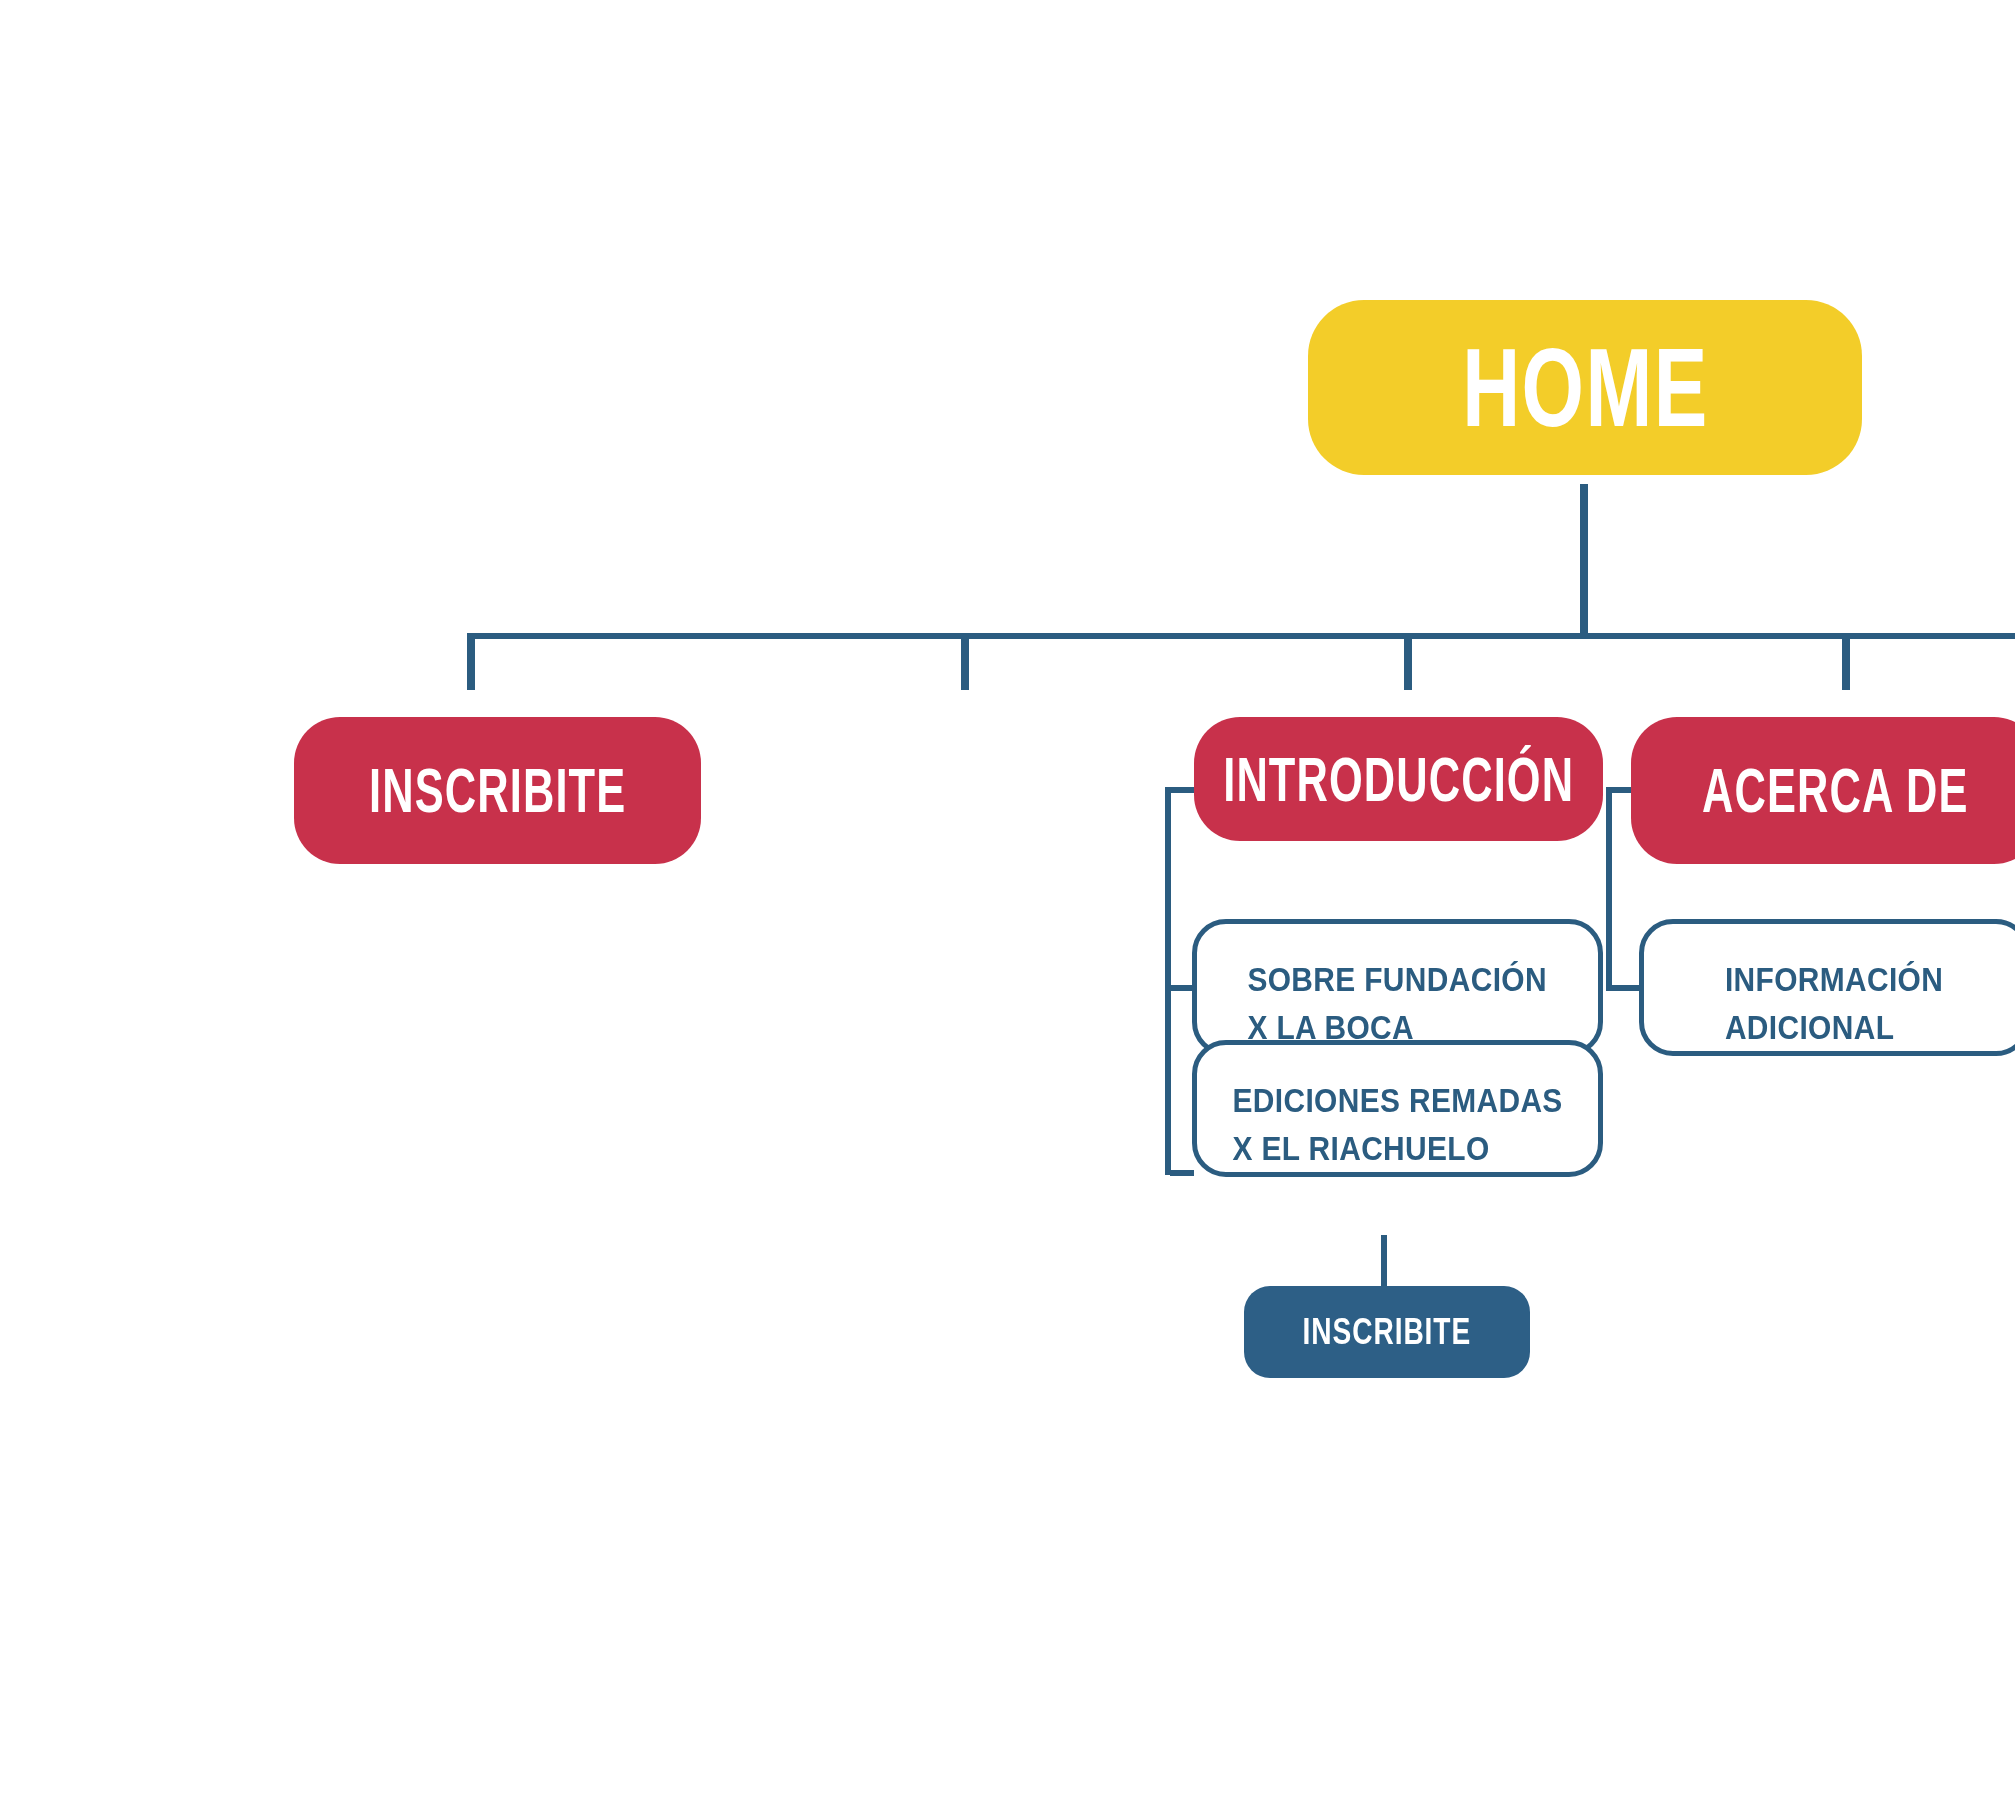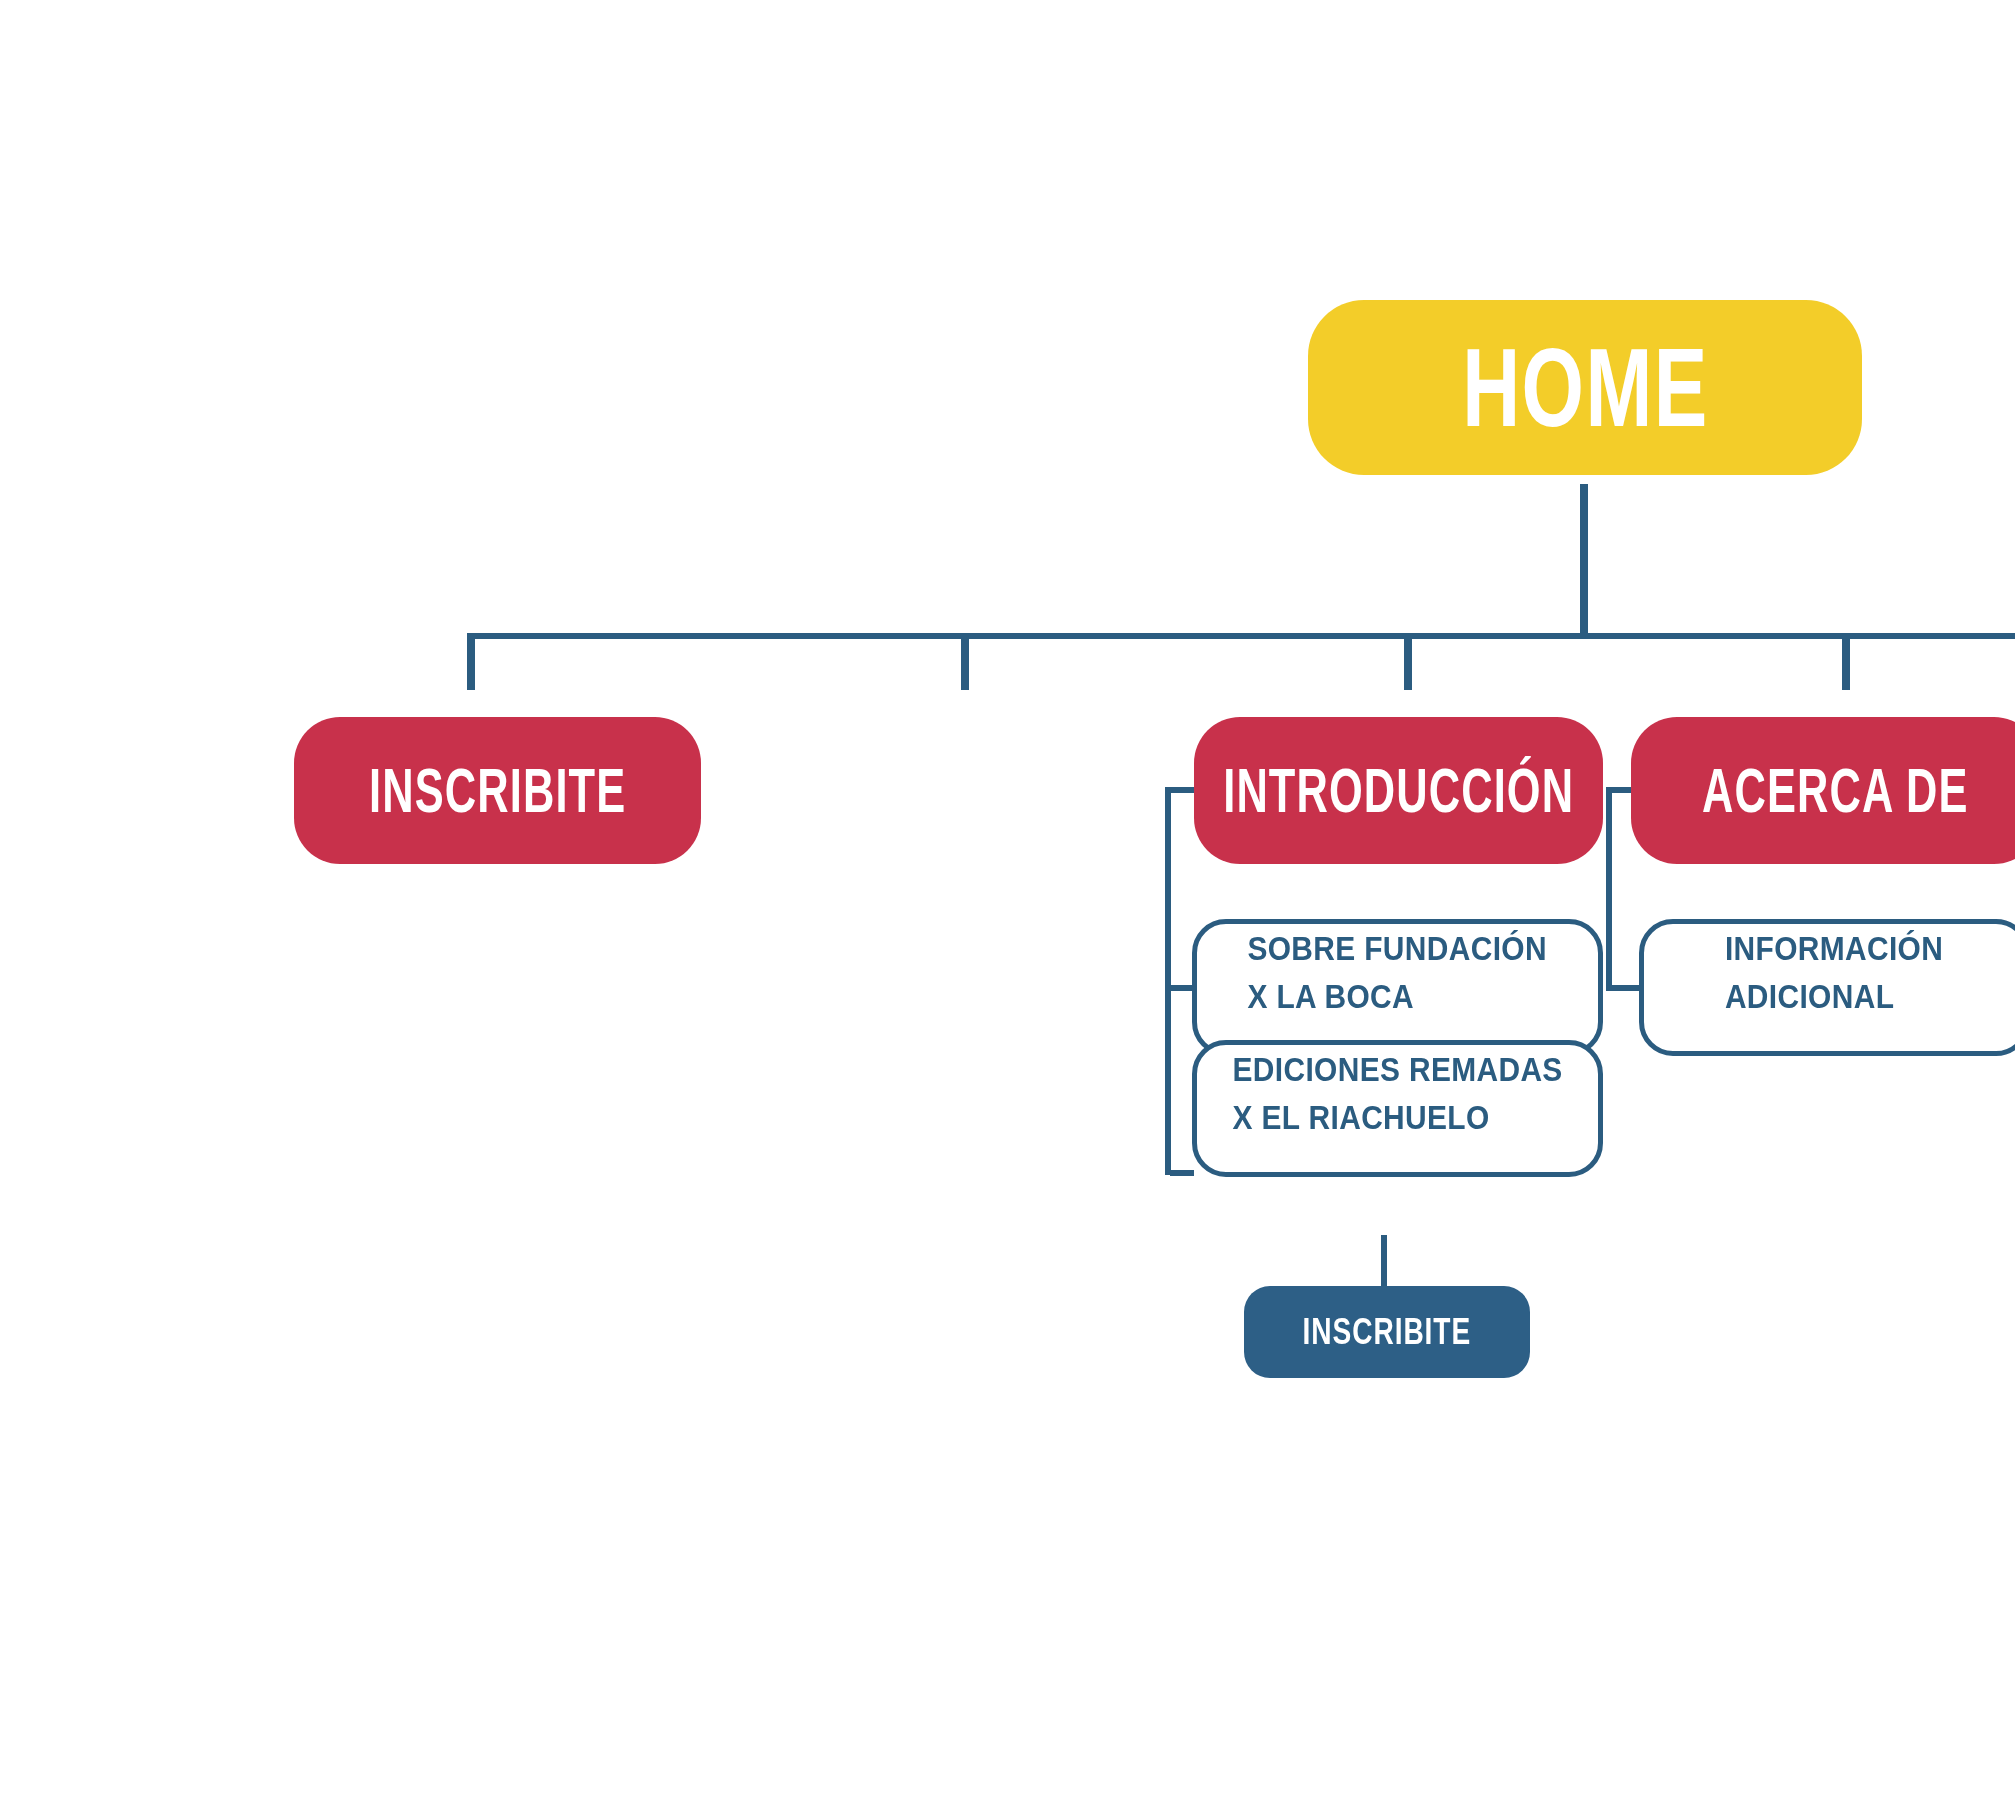--- a/index.html
+++ b/index.html
@@ -15,21 +15,21 @@
     font-weight:bold;color:#ffffff;white-space:nowrap;
   }
   .node.root{background:var(--c-yellow,#F3CD29);border-radius:56px;}
   .node.section{background:var(--c-red,#C8314B);border-radius:46px;}
   .node.root .t{font-size:107px;transform:scale(.75,1.04);letter-spacing:2px;}
   .node.section .t{font-size:62px;transform:scale(.70,1.02);letter-spacing:1.6px;}
   
   .subnode{
     position:absolute;box-sizing:border-box;background:#ffffff;
     border:5.2px solid var(--c-line,#2B5C80);border-radius:34px;
-    display:flex;align-items:flex-start;justify-content:center;
+    display:flex;align-items:flex-end;justify-content:center;
     color:var(--c-line,#2B5C80);font-weight:bold;
   }
   .subnode .block{
     font-size:34px;line-height:48px;transform:scale(.88,1);
     white-space:nowrap;text-align:left;letter-spacing:0.4px;
   }
   
   .btnode{
     position:absolute;background:var(--c-blue,#2D5F86);border-radius:26px;
     display:flex;align-items:center;justify-content:center;
@@ -62,21 +62,21 @@
 
   <div class="node root" style="left:1308px;top:300px;width:554px;height:175px;">
     <span class="t">HOME</span>
   </div>
 
   <div class="node section" style="left:294px;top:717px;width:407px;height:147px;">
     <span class="t">INSCRIBITE</span>
   </div>
 
 
-  <div class="node section" style="left:1194px;top:717px;width:409px;height:147px;">
+  <div class="node section" style="left:1194px;top:717px;width:409px;height:124px;">
     <span class="t">INTRODUCCIÓN</span>
   </div>
 
   <div class="node section" style="left:1631px;top:717px;width:409px;height:147px;">
     <span class="t">ACERCA DE</span>
   </div>
 
   <div class="subnode" style="left:1192px;top:919px;width:411px;height:137px;">
     <div class="block">
       <div>SOBRE FUNDACIÓN</div>

